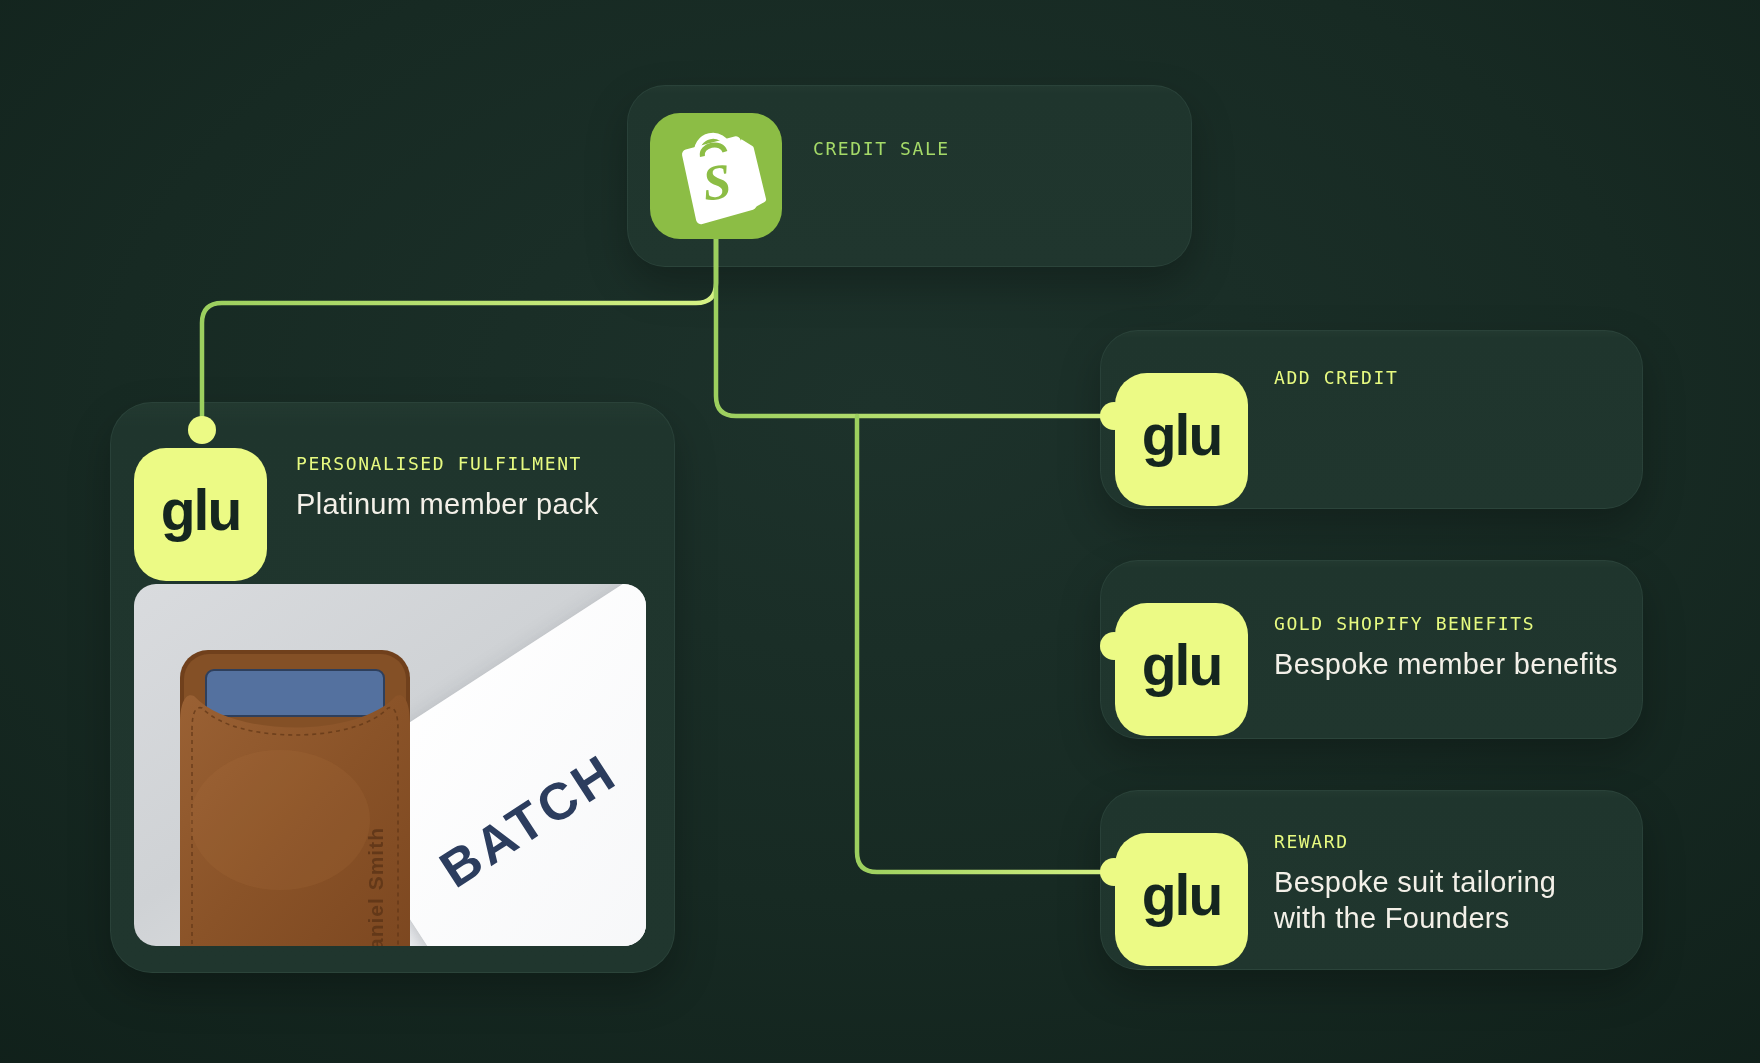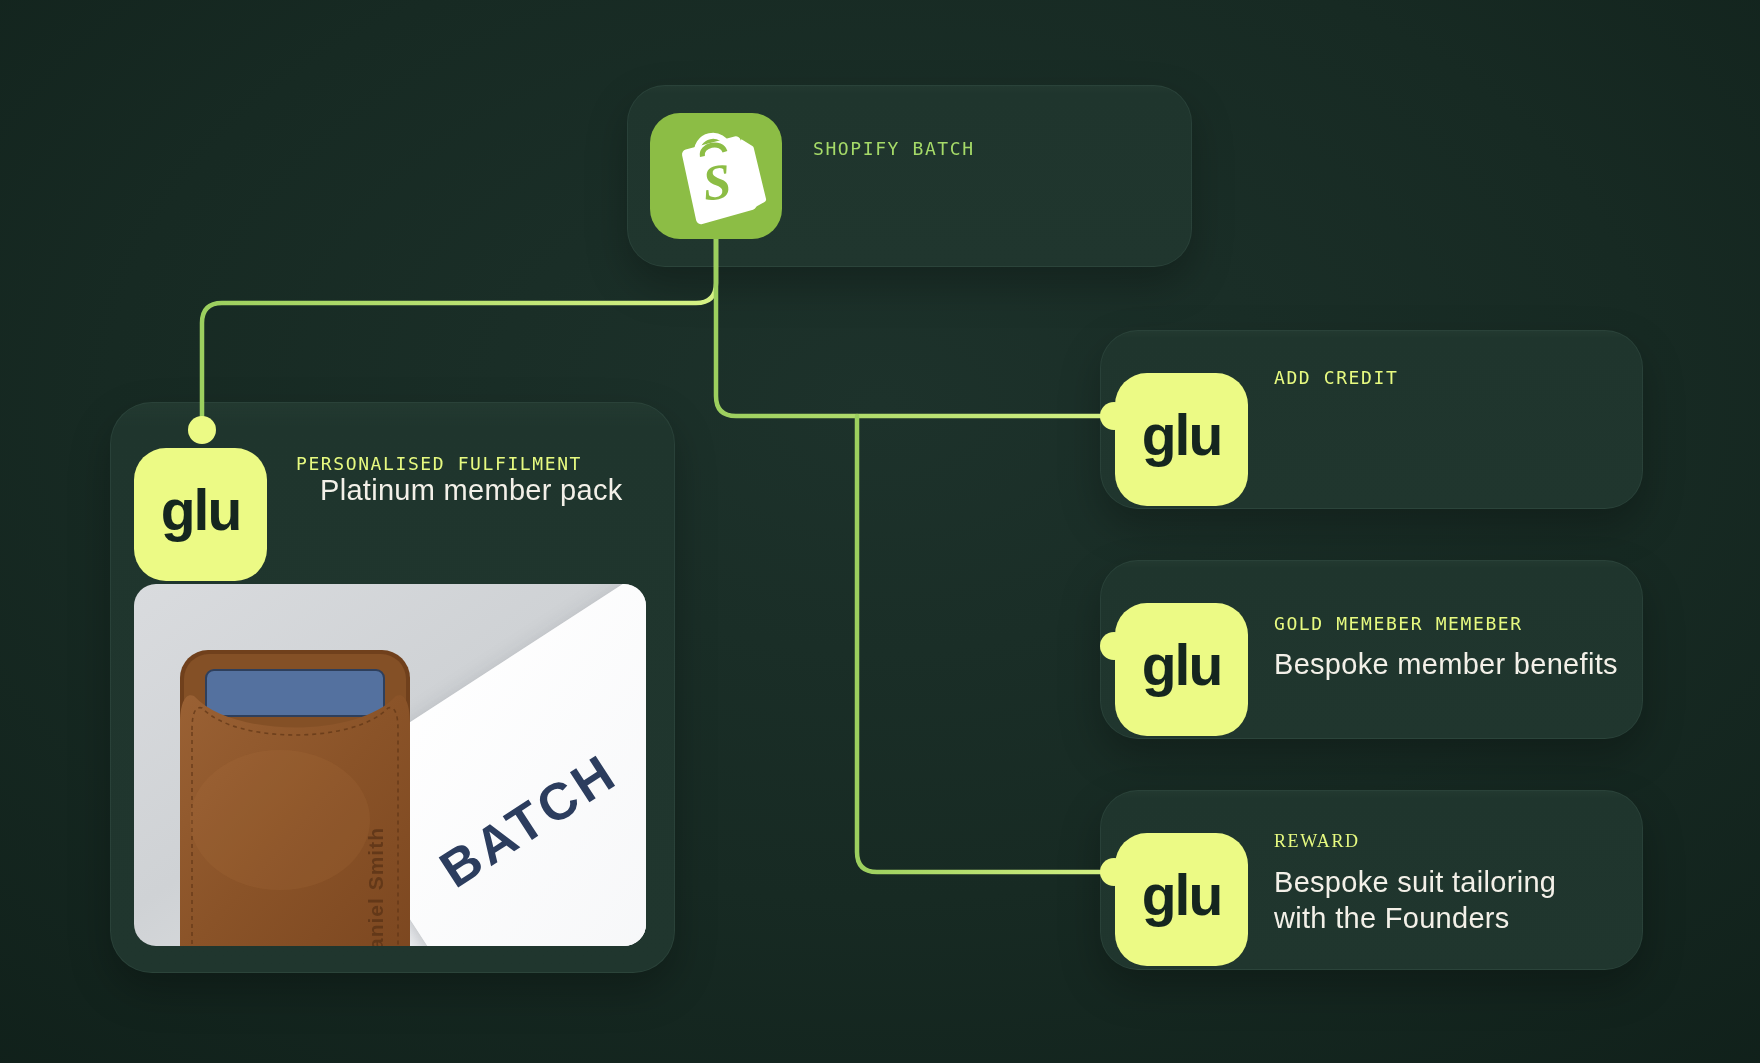--- a/index.html
+++ b/index.html
@@ -102,29 +102,29 @@
     <svg width="132" height="126" viewBox="0 0 132 126">
       <g transform="rotate(-7 66 64)">
         <path d="M50,42 C48,18 80,16 82,38" stroke="#ffffff" stroke-width="6" fill="none"></path>
         <path d="M40,38 L90,31 L98,96 L46,104 Z" fill="#ffffff" stroke="#ffffff" stroke-width="10" stroke-linejoin="round"></path>
         <path d="M94,32 L104,40 L110,92 L100,96" fill="#ffffff" stroke="#ffffff" stroke-width="6" stroke-linejoin="round"></path>
         <path d="M55,42 C54,30 76,28 78,40" stroke="#8cbd45" stroke-width="5" fill="none"></path>
         <text x="66" y="86" text-anchor="middle" font-family="Liberation Serif, serif" font-size="50" font-weight="bold" font-style="italic" fill="#8cbd45">S</text>
       </g>
     </svg>
   </div>
-  <div class="node-label green" style="left:185px;top:52px;">SHOPIFY BATCH</div>
+  <div class="node-label green" style="left:185px;top:52px;">CREDIT SALE</div>
 </div>
 
 <div class="card" style="left:110px;top:402px;width:563px;height:569px;border-radius:42px;">
   <div class="tile glu-tile" style="left:23px;top:23px;width:133px;height:133px;">
     <span class="glu-word">glu</span>
   </div>
   <div class="node-label" style="left:185px;top:50px;">PERSONALISED FULFILMENT</div>
-  <div class="node-title" style="left:185px;top:69px;margin-left:24px;">Platinum member pack</div>
+  <div class="node-title" style="left:185px;top:83px;">Platinum member pack</div>
 
   <div class="photo" style="left:23px;top:181px;">
 
     <div class="sheet">
       <div class="fineprint">
         <div>From indulgence</div>
         <div>tailored just for you</div>
         <div>products to enhance</div>
         <div>self-care to restore balance</div>
         <div>experience that nurtures both</div>
@@ -172,23 +172,23 @@
   <div class="tile glu-tile" style="left:14px;top:20px;width:133px;height:133px;">
     <span class="glu-word">glu</span>
   </div>
   <div class="node-label" style="left:173px;top:36px;">ADD CREDIT</div>
 </div>
 
 <div class="card" style="left:1100px;top:560px;width:541px;height:177px;">
   <div class="tile glu-tile" style="left:14px;top:20px;width:133px;height:133px;">
     <span class="glu-word">glu</span>
   </div>
-  <div class="node-label" style="left:173px;top:52px;">GOLD MEMEBER MEMEBER</div>
+  <div class="node-label" style="left:173px;top:52px;">GOLD SHOPIFY BENEFITS</div>
   <div class="node-title" style="left:173px;top:85px;">Bespoke member benefits</div>
 </div>
 
 <div class="card" style="left:1100px;top:790px;width:541px;height:178px;">
   <div class="tile glu-tile" style="left:14px;top:20px;width:133px;height:133px;">
     <span class="glu-word">glu</span>
   </div>
-  <div class="node-label" style="left:173px;top:40px;font-family:Liberation Serif, serif;">REWARD</div>
+  <div class="node-label" style="left:173px;top:40px;">REWARD</div>
   <div class="node-title" style="left:173px;top:73px;max-width:330px;">Bespoke suit tailoring with the Founders</div>
 </div>
 
 </body></html>

